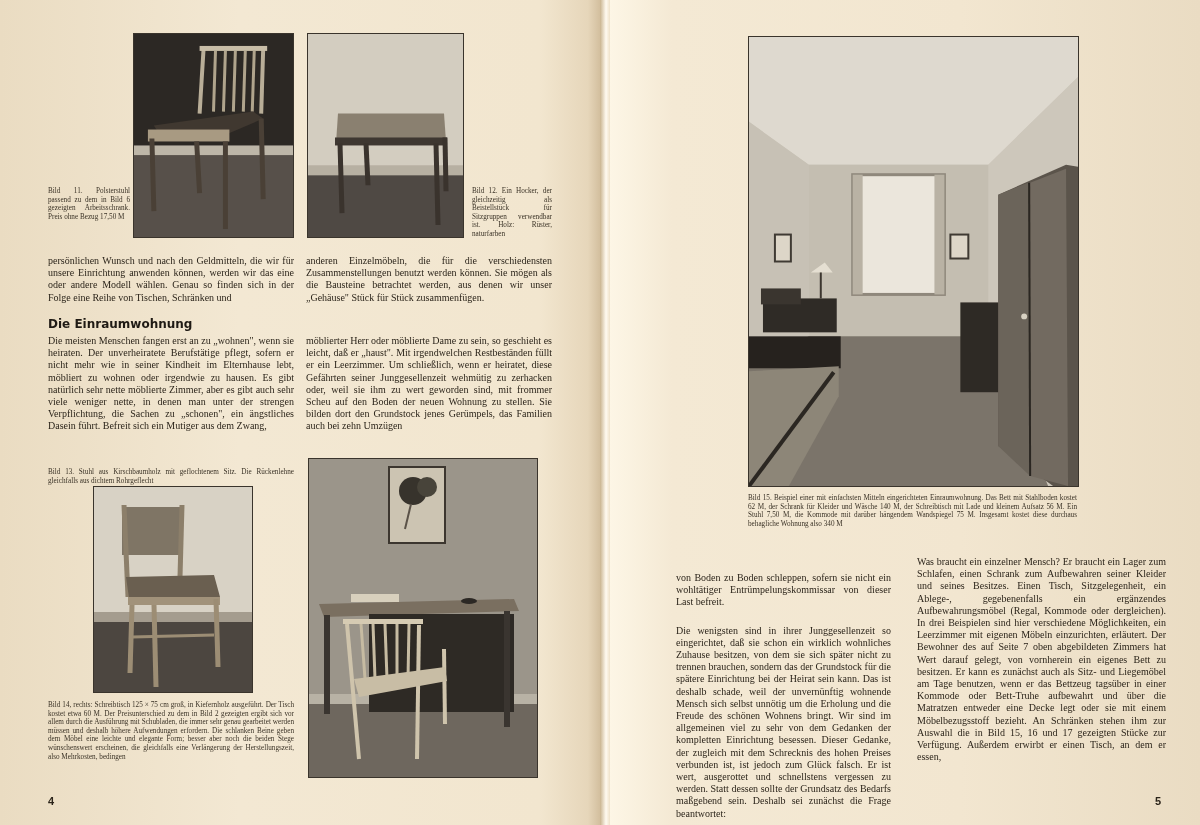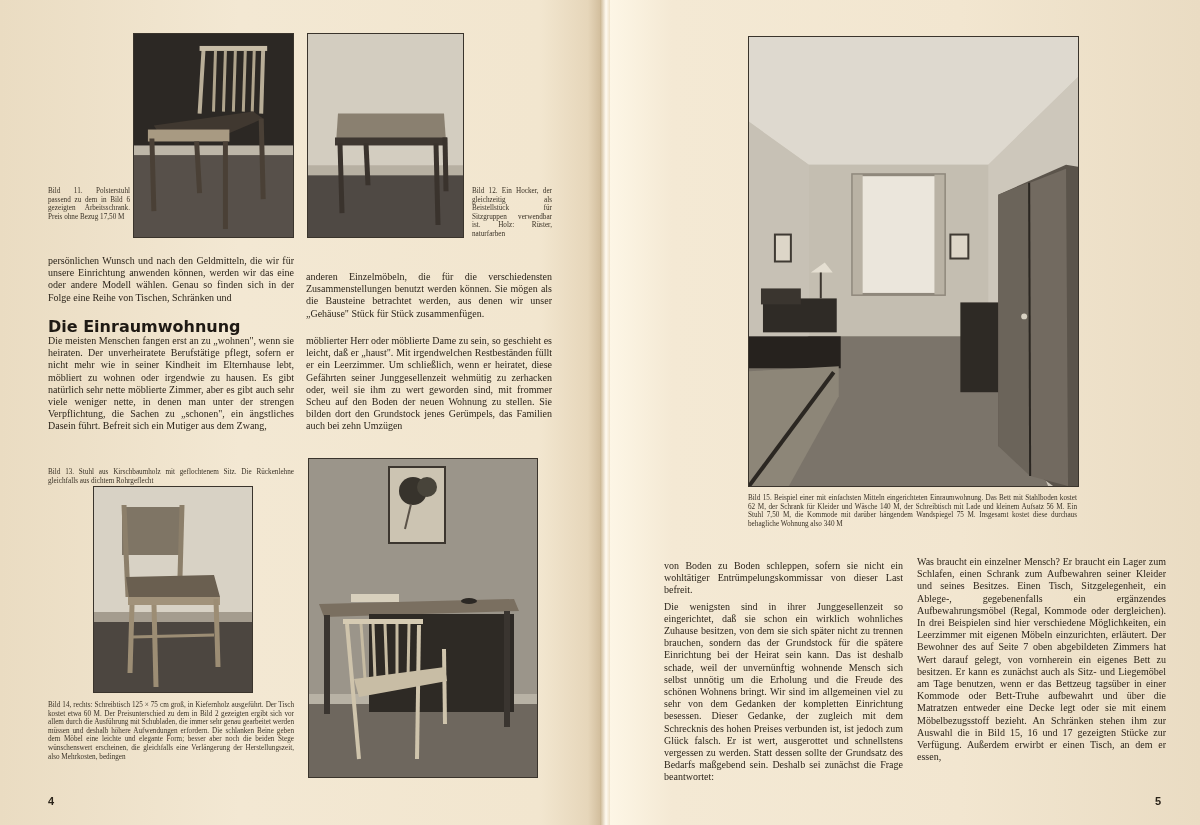--- a/index.html
+++ b/index.html
@@ -6,22 +6,22 @@
   body{width:1200px;height:825px;overflow:hidden;background:#efe3cc;font-family:"Liberation Serif","DejaVu Serif",serif;color:#2a241c;}
   .spread{position:relative;width:1200px;height:825px;background:linear-gradient(90deg,#eadcc2 0%,#f3e8d3 20%,#f2e6cf 45%,#e6d6ba 49%,#cdb896 50.3%,#fdf6e6 50.8%,#f4e9d4 56%,#f2e6d0 80%,#eadcc3 100%);}
   .gutter{position:absolute;left:600px;top:0;width:10px;height:825px;background:linear-gradient(90deg,#c9b48f,#fffaf0 60%,#efe2c9);}
   .page{position:absolute;top:0;height:825px;}
   .page-left{left:0;width:600px;padding-left:48px;}
   .page-right{left:610px;width:708px;}
   .photo{position:absolute;overflow:hidden;border:1px solid #3a342c;}
   .photo svg{display:block;width:100%;height:100%;}
   .caption{position:absolute;font-size:7.2px;line-height:8.6px;color:#3a3226;text-align:justify;}
   .body-text{position:absolute;font-size:10px;line-height:12.2px;color:#2c251b;text-align:justify;}
-  .body-text p{margin:4px;}
-  .heading{position:absolute;font-family:"DejaVu Sans","Liberation Sans",sans-serif;font-weight:bold;font-size:16px;color:#1f1a14;}
+  .body-text p{margin:16px;}
+  .heading{position:absolute;font-family:"DejaVu Sans","Liberation Sans",sans-serif;font-weight:bold;font-size:12px;color:#1f1a14;}
   .pagenum{position:absolute;font-family:"Liberation Sans",sans-serif;font-weight:bold;font-size:11px;color:#2b241a;}
 </style>
 </head>
 <body>
 
 <div class="spread">
   <div class="gutter"></div>
 
   <div class="page page-left">
 
@@ -68,21 +68,21 @@
             <line x1="58" y1="110" x2="60" y2="152"></line>
             <line x1="137" y1="104" x2="138" y2="158"></line>
         </g>
       </svg>
     </div>
 
     <div class="caption" style="left:48px;top:187px;width:82px;">Bild 11. Polsterstuhl passend zu dem in Bild 6 gezeigten Arbeitsschrank. Preis ohne Bezug 17,50 M</div>
     <div class="caption" style="left:472px;top:187px;width:80px;">Bild 12. Ein Hocker, der gleichzeitig als Beistellstück für Sitzgruppen verwendbar ist. Holz: Rüster, naturfarben</div>
 
     <div class="body-text" style="left:48px;top:255px;width:246px;">persönlichen Wunsch und nach den Geldmitteln, die wir für unsere Einrichtung anwenden können, werden wir das eine oder andere Modell wählen. Genau so finden sich in der Folge eine Reihe von Tischen, Schränken und</div>
-    <div class="body-text" style="left:306px;top:255px;width:246px;margin-top:16px;">anderen Einzelmöbeln, die für die verschiedensten Zusammenstellungen benutzt werden können. Sie mögen als die Bausteine betrachtet werden, aus denen wir unser „Gehäuse" Stück für Stück zusammenfügen.</div>
+    <div class="body-text" style="left:306px;top:255px;width:246px;">anderen Einzelmöbeln, die für die verschiedensten Zusammenstellungen benutzt werden können. Sie mögen als die Bausteine betrachtet werden, aus denen wir unser „Gehäuse" Stück für Stück zusammenfügen.</div>
 
     <div class="heading" style="left:48px;top:317px;">Die Einraumwohnung</div>
 
     <div class="body-text" style="left:48px;top:335px;width:246px;">Die meisten Menschen fangen erst an zu „wohnen", wenn sie heiraten. Der unverheiratete Berufstätige pflegt, sofern er nicht mehr wie in seiner Kindheit im Elternhause lebt, möbliert zu wohnen oder irgendwie zu hausen. Es gibt natürlich sehr nette möblierte Zimmer, aber es gibt auch sehr viele weniger nette, in denen man unter der strengen Verpflichtung, die Sachen zu „schonen", ein ängstliches Dasein führt. Befreit sich ein Mutiger aus dem Zwang,</div>
     <div class="body-text" style="left:306px;top:335px;width:246px;">möblierter Herr oder möblierte Dame zu sein, so geschieht es leicht, daß er „haust". Mit irgendwelchen Restbeständen füllt er ein Leerzimmer. Um schließlich, wenn er heiratet, diese Gefährten seiner Junggesellenzeit wehmütig zu zerhacken oder, weil sie ihm zu wert geworden sind, mit frommer Scheu auf den Boden der neuen Wohnung zu stellen. Sie bilden dort den Grundstock jenes Gerümpels, das Familien auch bei zehn Umzügen</div>
 
     <div class="caption" style="left:48px;top:468px;width:246px;">Bild 13. Stuhl aus Kirschbaumholz mit geflochtenem Sitz. Die Rückenlehne gleichfalls aus dichtem Rohrgeflecht</div>
 
     <div class="photo" style="left:93px;top:486px;width:158px;height:205px;">
       <svg viewBox="0 0 158 205" preserveAspectRatio="none">

